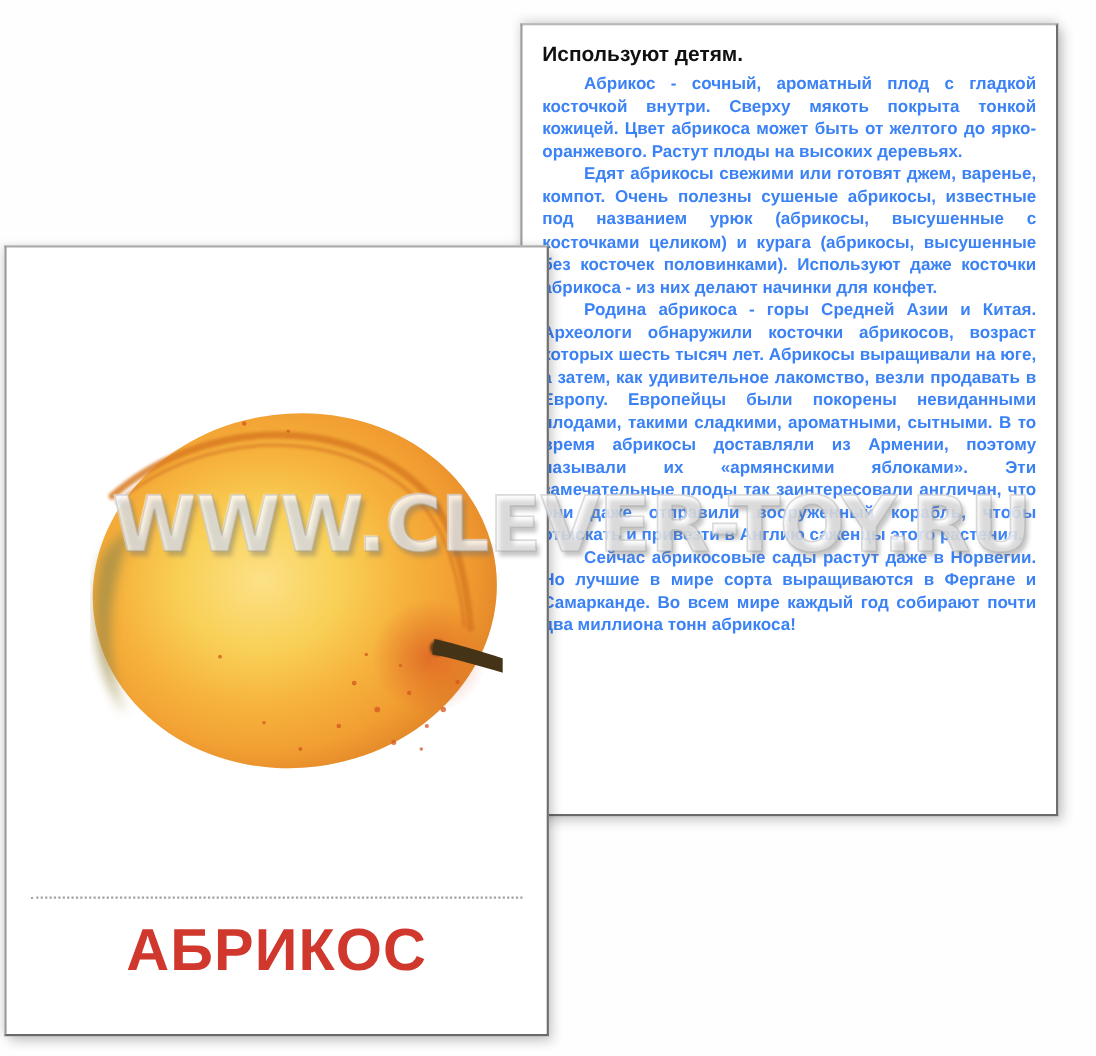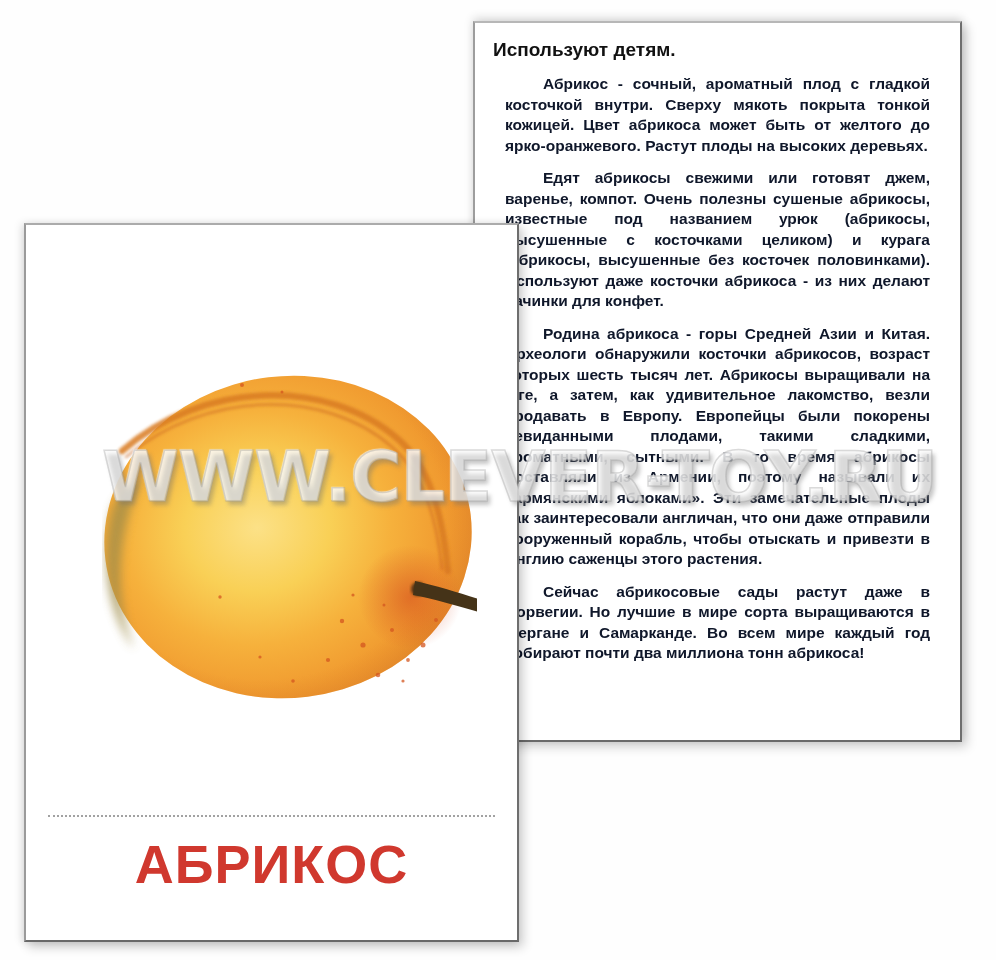--- a/index.html
+++ b/index.html
@@ -15,27 +15,27 @@
     border:2px solid;border-color:#b7b7b7 #6e6e6e #6a6a6a #9d9d9d;
     box-shadow:0 -3px 9px rgba(0,0,0,0.14), 5px 5px 10px rgba(0,0,0,0.18);
     z-index:1;
     padding:15px 18px 0 18px;
   }
   .back-card h1{
     margin:0 0 5px 0;
     font-size:19px;line-height:24px;font-weight:bold;color:#111;
   }
   .back-card p{
-    margin:12px;
-    font-size:15.5px;line-height:20.5px;font-weight:bold;color:#0f172a;
+    margin:0;
+    font-size:15.5px;line-height:20.5px;font-weight:bold;color:#3b82f6;
     text-align:justify;text-indent:38px;
   }
   
   .front-card{
-    position:absolute;left:24px;top:223px;width:495px;height:719px;
+    position:absolute;left:4px;top:223px;width:495px;height:719px;
     background:#ffffff;box-sizing:border-box;
     border:2px solid;border-color:#ababab #6e6e6e #696969 #9a9a9a;
     box-shadow:-3px 0 8px rgba(0,0,0,0.10), 4px 5px 10px rgba(0,0,0,0.20);
     z-index:2;
   }
   .apricot-wrap{
     position:absolute;left:66px;top:134px;width:385px;height:360px;
   }
   .divider{
     position:absolute;left:22px;right:22px;top:590px;height:0;

